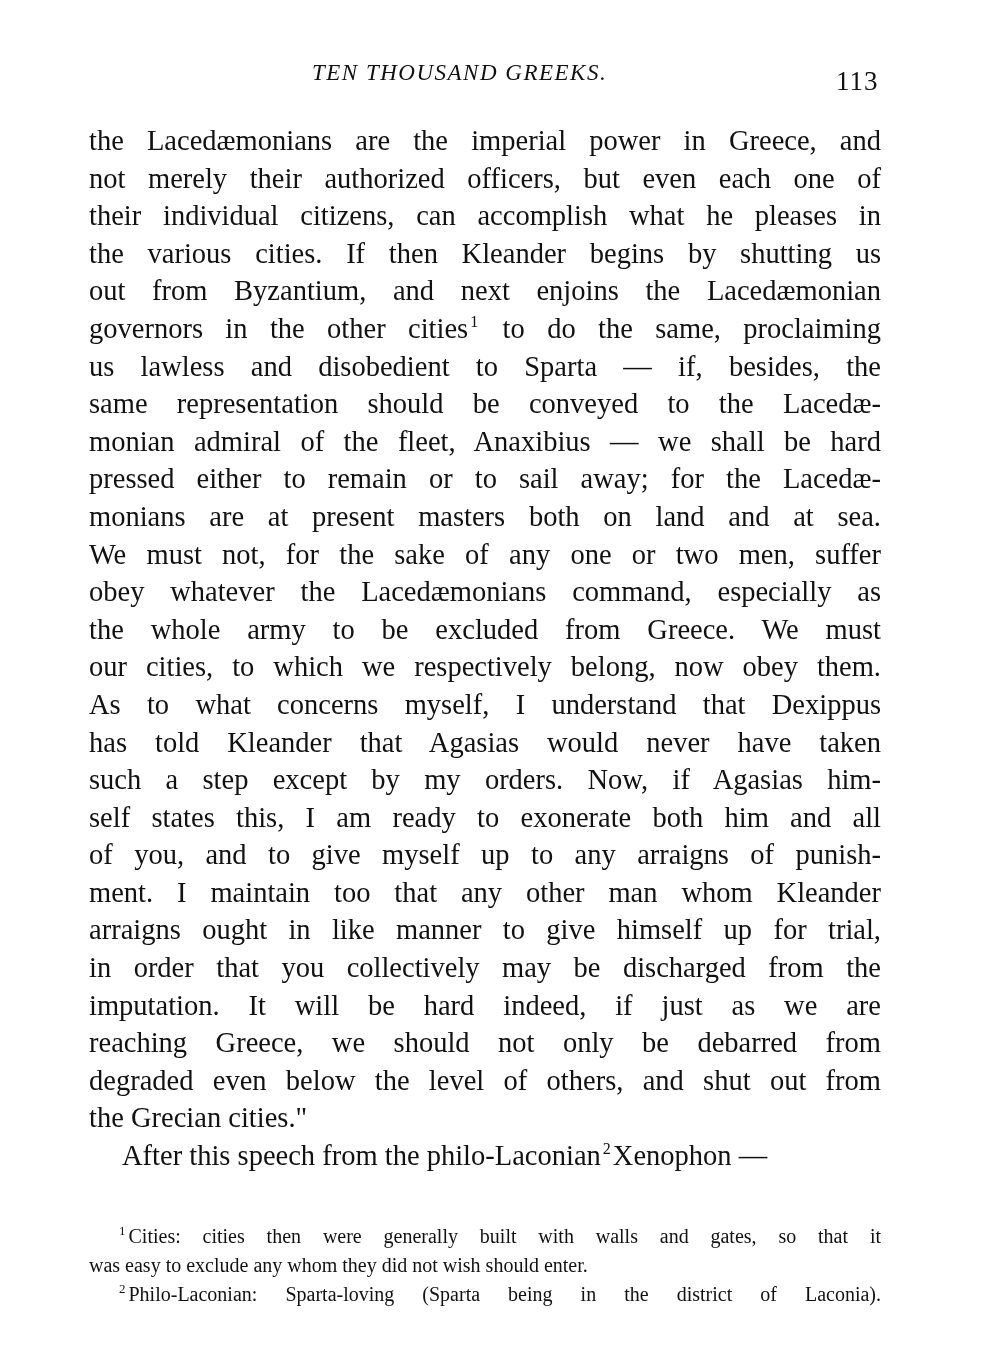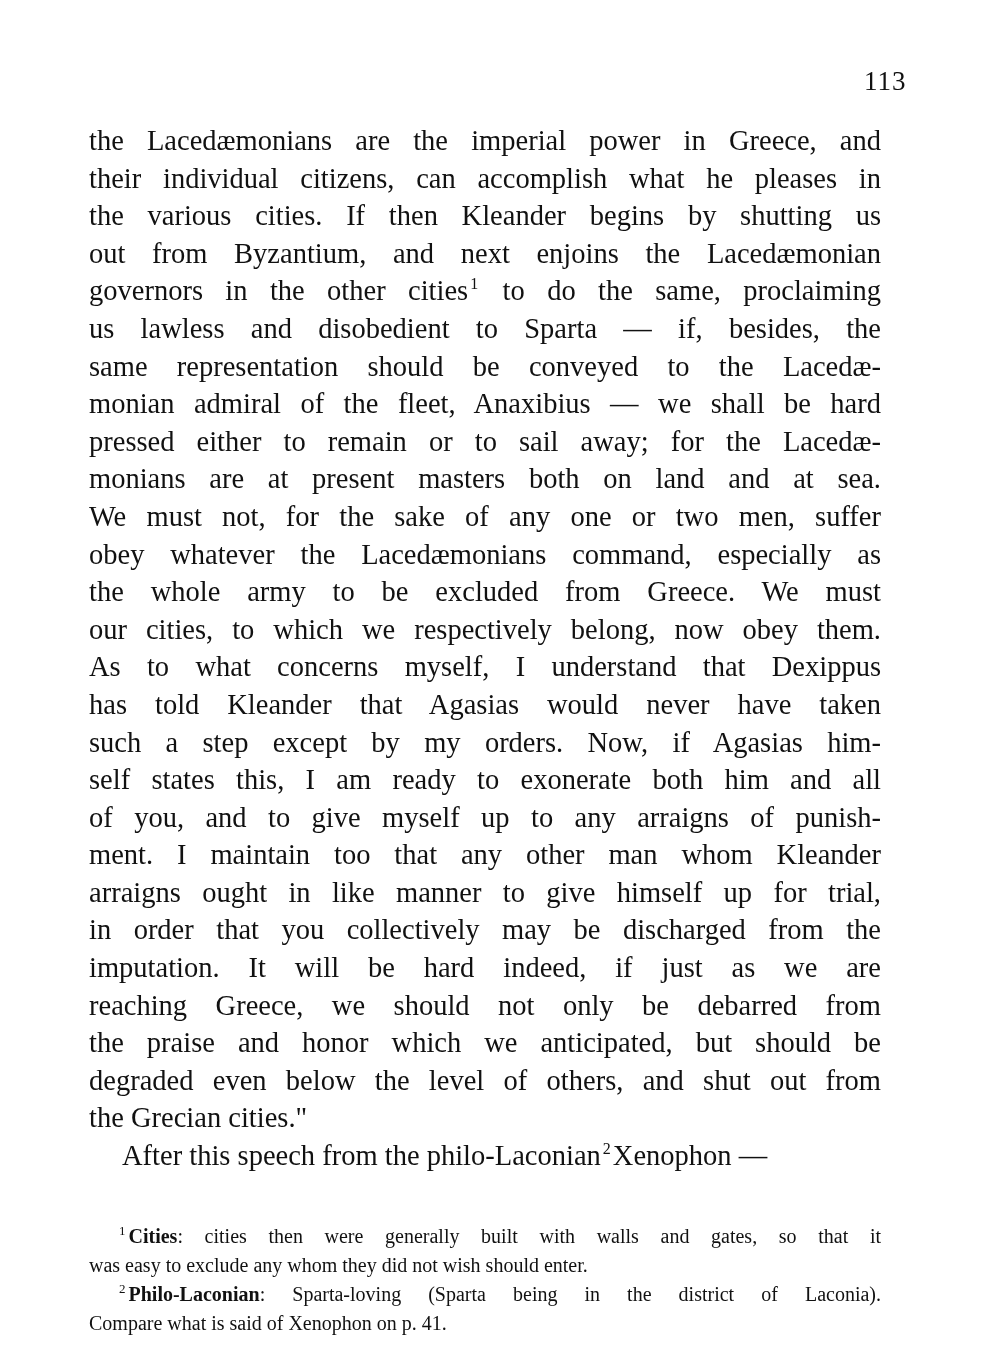--- a/index.html
+++ b/index.html
@@ -8,21 +8,21 @@
       font-family: "Liberation Serif", "DejaVu Serif", serif; color: #111;
     }
     .running-head {
       position: absolute; left: 0; top: 46px; width: 1000px; height: 40px;
     }
     .running-title {
       position: absolute; left: 312px; top: 14px;
       font-style: italic; font-size: 23px; letter-spacing: 1.5px;
     }
     .page-number {
-      position: absolute; left: 864px; top: 20px;
+      position: absolute; left: 836px; top: 20px;
       font-size: 27px; letter-spacing: 1px;
     }
     .body-text {
       position: absolute; left: 89px; top: 122px; width: 792px;
     }
     .line {
       display: block; height: 37.6px; line-height: 37.6px;
       font-size: 28.5px; white-space: nowrap;
       text-align: justify; text-align-last: justify;
     }
@@ -33,32 +33,34 @@
       position: absolute; left: 89px; top: 1222px; width: 792px;
       font-family: "Liberation Sans Narrow", "Liberation Serif", serif;
     }
     .fn-line {
       display: block; height: 29px; line-height: 29px; font-size: 20px;
       white-space: nowrap; text-align: justify; text-align-last: justify;
       transform-origin: left center;
     }
     .fn-line.last { text-align-last: left; }
     .fn-line.indent { padding-left: 30px; }
-    .fn-term { font-weight: bold; }
+    .fn-term { font-weight: normal; }
     sup.fnsmall { font-size: 13px; vertical-align: 8px; line-height: 0; padding-right: 3px; }
   </style>
 </head>
 <body>
 
 <div class="running-head">
+  <span class="running-title">TEN THOUSAND GREEKS.</span>
   <span class="page-number">113</span>
 </div>
 
 <div class="body-text">
   <span class="line">the Lacedæmonians are the imperial power in Greece, and</span>
+  <span class="line">not merely their authorized officers, but even each one of</span>
   <span class="line">their individual citizens, can accomplish what he pleases in</span>
   <span class="line">the various cities. If then Kleander begins by shutting us</span>
   <span class="line">out from Byzantium, and next enjoins the Lacedæmonian</span>
   <span class="line"><span>governors in the other cities</span><sup class="fn">1</sup> <span>to do the same, proclaiming</span></span>
   <span class="line">us lawless and disobedient to Sparta — if, besides, the</span>
   <span class="line">same representation should be conveyed to the Lacedæ-</span>
   <span class="line">monian admiral of the fleet, Anaxibius — we shall be hard</span>
   <span class="line">pressed either to remain or to sail away; for the Lacedæ-</span>
   <span class="line">monians are at present masters both on land and at sea.</span>
   <span class="line">We must not, for the sake of any one or two men, suffer</span>
@@ -68,24 +70,22 @@
   <span class="line">As to what concerns myself, I understand that Dexippus</span>
   <span class="line">has told Kleander that Agasias would never have taken</span>
   <span class="line">such a step except by my orders. Now, if Agasias him-</span>
   <span class="line">self states this, I am ready to exonerate both him and all</span>
   <span class="line">of you, and to give myself up to any arraigns of punish-</span>
   <span class="line">ment. I maintain too that any other man whom Kleander</span>
   <span class="line">arraigns ought in like manner to give himself up for trial,</span>
   <span class="line">in order that you collectively may be discharged from the</span>
   <span class="line">imputation. It will be hard indeed, if just as we are</span>
   <span class="line">reaching Greece, we should not only be debarred from</span>
-  <span class="line">the praise and honor which we anticipated, but should be</span>
   <span class="line">degraded even below the level of others, and shut out from</span>
   <span class="line last">the Grecian cities."</span>
   <span class="line indent-full"><span>After this speech from the philo-Laconian</span><sup class="fn">2</sup><span>Xenophon —</span></span>
 </div>
 
 <div class="footnotes">
   <span class="fn-line indent"><sup class="fnsmall">1</sup><span class="fn-term">Cities</span><span>: cities then were generally built with walls and gates, so that it</span></span>
   <span class="fn-line last">was easy to exclude any whom they did not wish should enter.</span>
   <span class="fn-line indent"><sup class="fnsmall">2</sup><span class="fn-term">Philo-Laconian</span><span>: Sparta-loving (Sparta being in the district of Laconia).</span></span>
-  <span class="fn-line last">Compare what is said of Xenophon on p. 41.</span>
 </div>
 
 </body></html>

